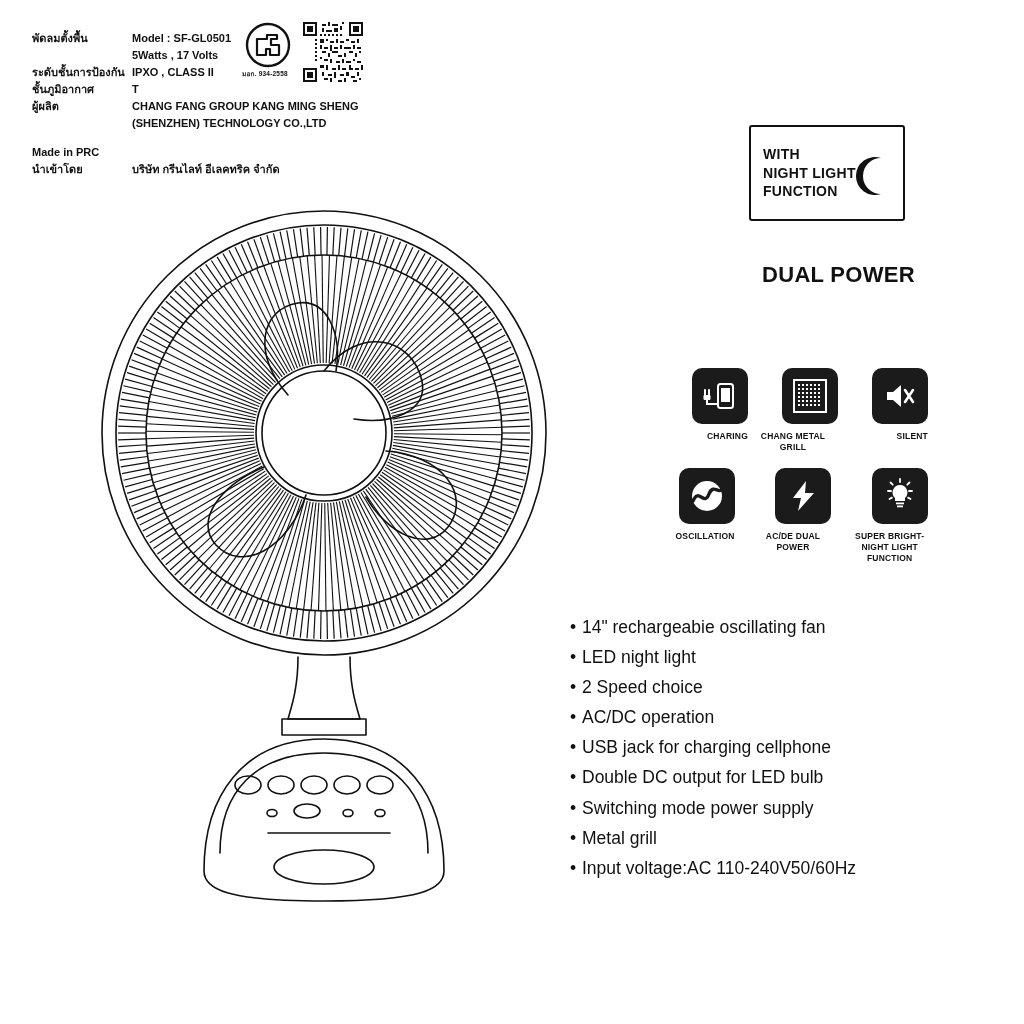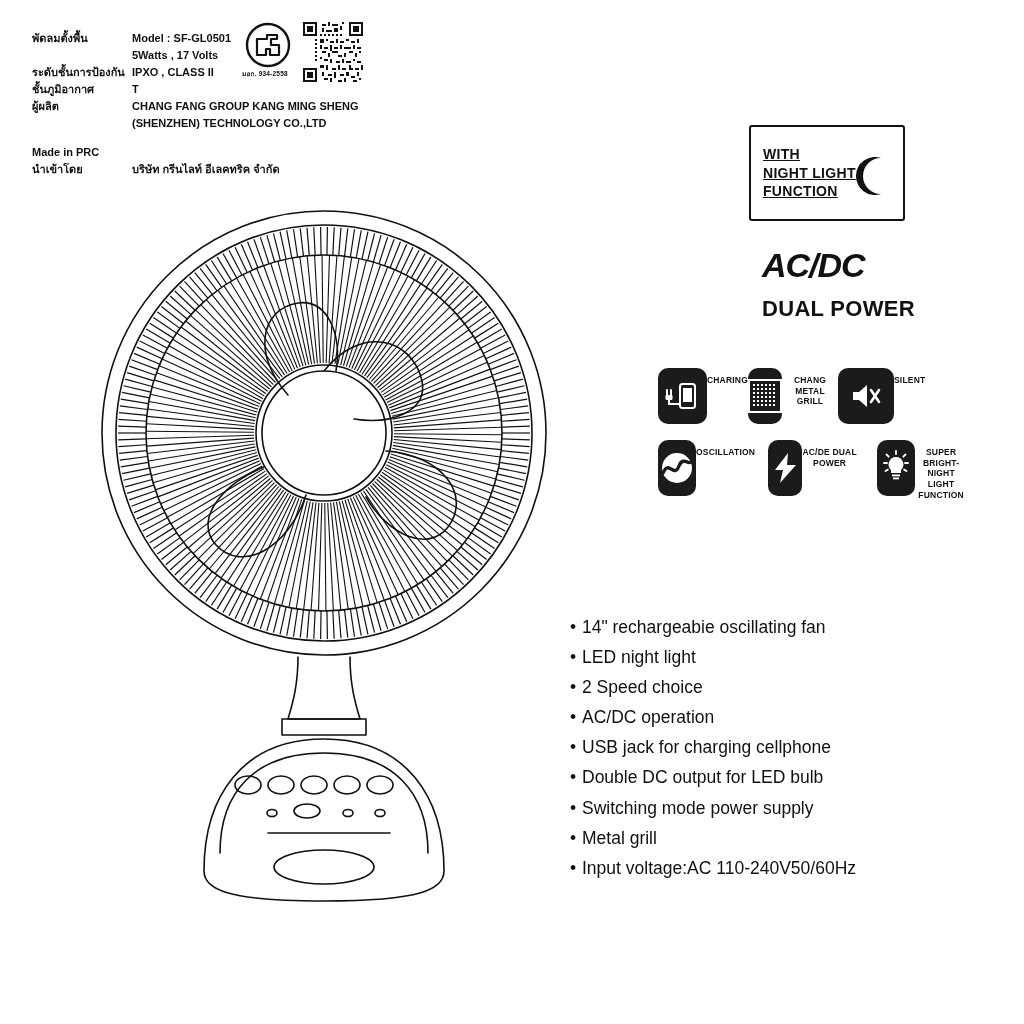--- a/index.html
+++ b/index.html
@@ -38,21 +38,20 @@
 
   
   .nightbadge{
     position:absolute;left:749px;top:125px;width:152px;height:92px;
     border:2.5px solid #111;border-radius:3px;
     display:flex;align-items:center;
   }
   .nightbadge .txt{
     padding-left:12px;font-size:14px;font-weight:700;line-height:1.35;
     letter-spacing:.3px;
-    text-decoration:underline;
   }
   .moon{
     position:absolute;right:10px;top:28px;width:42px;height:42px;
   }
 
   
   .acdc{
     position:absolute;left:762px;top:248px;width:180px;text-align:left;
   }
   .acdc .big{
@@ -61,21 +60,21 @@
   }
   .acdc .sub{
     font-size:22px;font-weight:800;letter-spacing:.3px;margin-top:14px;
   }
 
   
   .icons{
     position:absolute;left:658px;top:368px;width:270px;
   }
   .irow{display:flex;}
-  .icell{width:90px;display:flex;flex-direction:row;align-items:flex-start;}
+  .icell{width:90px;display:flex;flex-direction:column;align-items:flex-end;}
   .ibox{
     width:56px;height:56px;background:#1b1b1b;border-radius:10px;
     display:flex;align-items:center;justify-content:center;
   }
   .icap{
     margin-top:7px;font-size:8.5px;font-weight:700;text-align:center;
     line-height:1.25;letter-spacing:.2px;
   }
   .irow2{margin-top:16px;gap:20px;}
 
@@ -236,21 +235,20 @@
       <div>FUNCTION</div>
     </div>
     <div class="moon">
       <svg width="42" height="42" viewBox="0 0 42 42">
         <path d="M30 3 A19 19 0 1 0 30 39 A15.5 15.5 0 0 1 30 3 Z" fill="#111"></path>
       </svg>
     </div>
   </div>
 
   <div class="acdc">
-    <div class="big">AC/DC</div>
     <div class="sub">DUAL POWER</div>
   </div>
 
   <div class="icons">
     <div class="irow">
 
       <div class="icell">
         <div class="ibox">
           <svg width="38" height="38" viewBox="0 0 38 38">
             <rect x="17" y="7" width="15" height="24" rx="2.5" fill="none" stroke="#fff" stroke-width="2"></rect>

